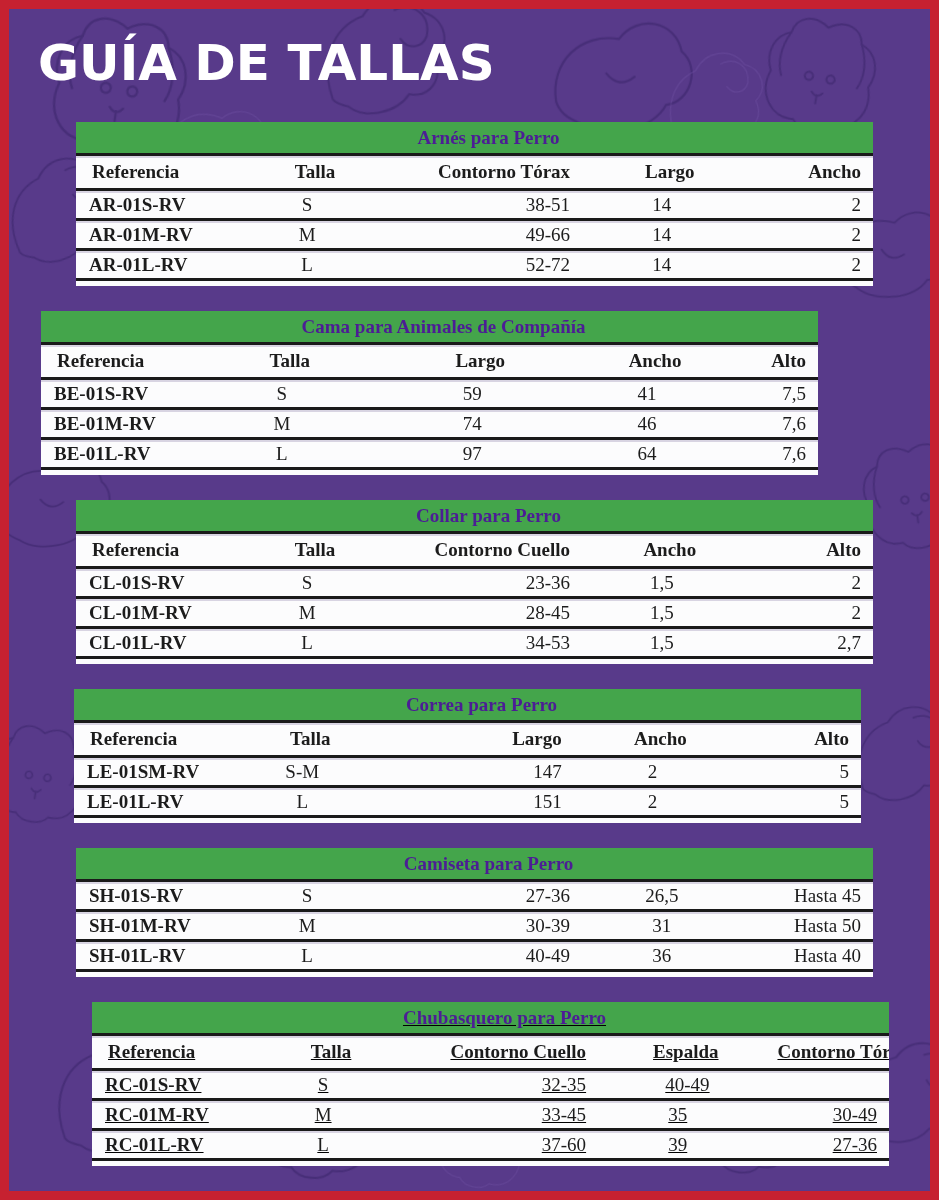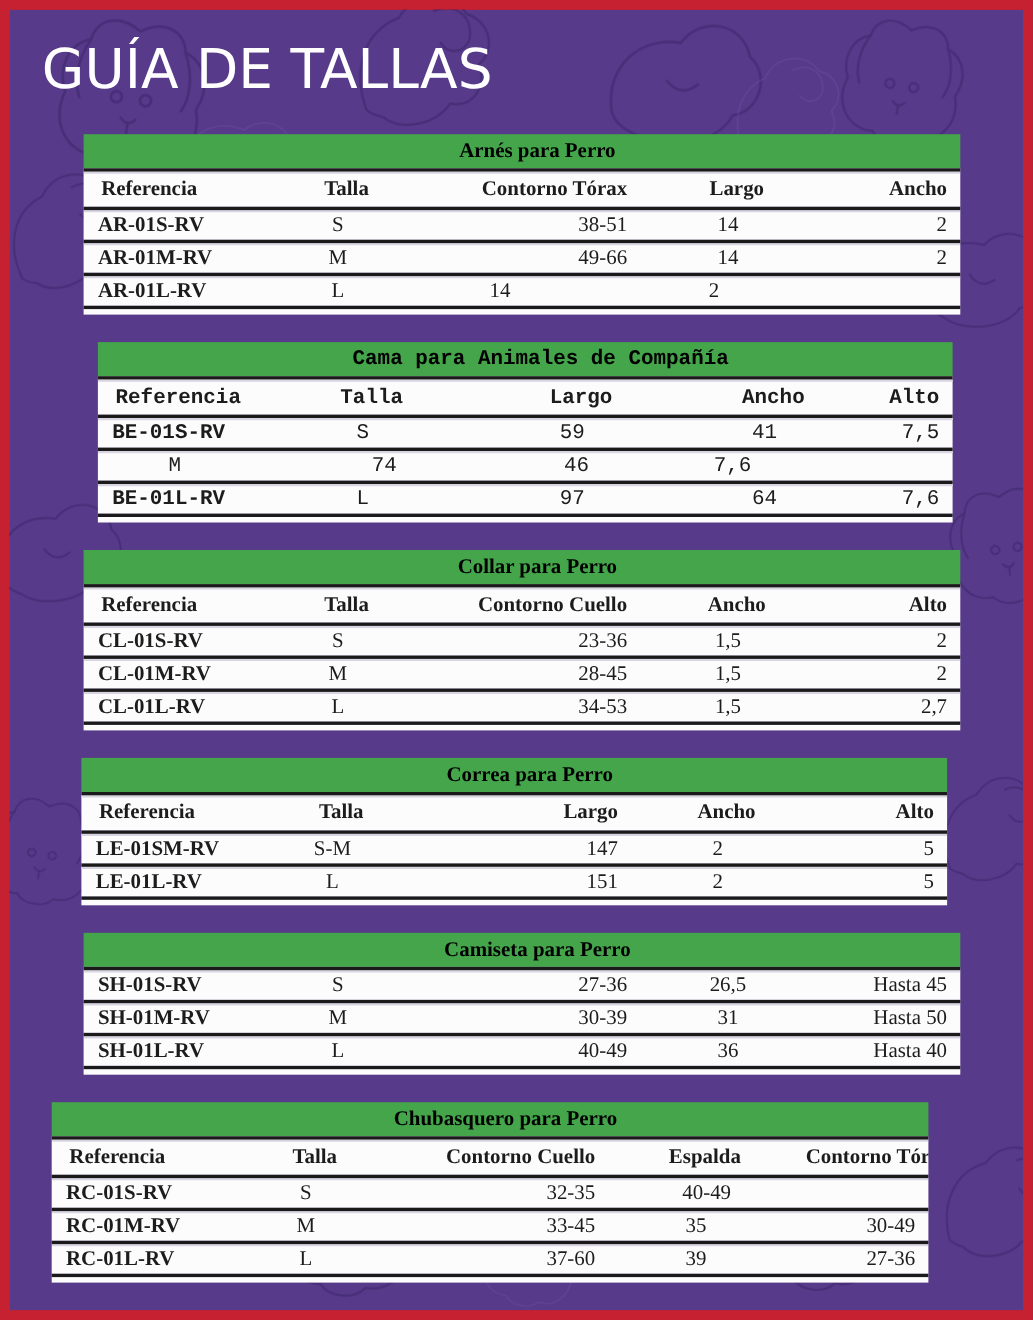--- a/index.html
+++ b/index.html
@@ -5,55 +5,55 @@
   html,body { margin:0; padding:0; background:#2e2e2e; }
   .page {
     position:relative; width:939px; height:1200px; box-sizing:border-box;
     background:#583a8a; border:9px solid #c62130; overflow:hidden;
     font-family:"Liberation Serif", serif;
   }
   .bg-pattern { position:absolute; top:0; left:0; width:100%; height:100%; z-index:0; }
   .content { position:relative; z-index:1; }
   .title {
     margin:26px 0 0 29px; font-family:"DejaVu Sans", sans-serif;
-    font-weight:normal; font-size:50px; line-height:56px; color:#ffffff;
+    font-weight:bold; font-size:50px; line-height:56px; color:#ffffff;
     letter-spacing:0px;
   }
   .tables { margin-top:31px; }
   .tbl { width:797px; margin:0 0 25px 67px; }
   .tbl-title {
     height:31px; line-height:31px; text-align:center;
-    background:#44a54b; color:#000000; font-weight:bold; font-size:19px;padding-left:28px;
+    background:#44a54b; color:#4c1d95; font-weight:bold; font-size:19px;padding-left:28px;
   }
   .row {
     display:flex; height:30px; box-sizing:border-box;
     border-top:3px solid #1a1a1a; box-shadow:inset 0 2px 0 #d8d4e2;
     background:#fcfcfd;
   }
   .row.head { height:35px; }
   .cell {
     box-sizing:border-box; font-size:19px; line-height:27px; color:#1c1c1c;
     white-space:nowrap; overflow:hidden;
   }
   .head .cell { line-height:32px; font-weight:600;padding-left:16px; }
   .c0 { width:21%; padding-left:13px; }
   .row:not(.head) .c0 { font-weight:bold; }
   .c1 { width:16%; text-align:center; }
   .c2 { width:26%; text-align:right; padding-right:8px; }
   .c3 { width:21%; text-align:center; }
   .c4 { width:16%; text-align:right; padding-right:12px; }
   
-  .t-cama { width:777px; margin-left:80px;font-family:Liberation Mono, monospace; }
+  .t-cama { width:777px; margin-left:32px; }
   .t-cama .c0 { width:22%; }
   .t-cama .c1 { width:18%; }
   .t-cama .c2 { width:31%; text-align:center; padding-right:0; }
   .t-cama .c3 { width:14%; }
   .t-cama .c4 { width:15%; }
   .t-correa { width:787px; margin-left:65px; }
-  .t-chubasquero { margin-left:38px; }
+  .t-chubasquero { margin-left:83px;text-decoration:underline; }
   .edge { height:8px; box-sizing:border-box; border-top:3px solid #1a1a1a; background:#fcfcfd; }
 </style>
 </head>
 <body>
 
 <div class="page">
 
   <svg class="bg-pattern" viewBox="0 0 939 1200" xmlns="http://www.w3.org/2000/svg" aria-hidden="true">
     <defs>
       <g id="dogA" fill="none" stroke-linecap="round">
@@ -118,20 +118,21 @@
         <div class="row">
           <div class="cell c0">AR-01M-RV</div>
           <div class="cell c1">M</div>
           <div class="cell c2">49-66</div>
           <div class="cell c3">14</div>
           <div class="cell c4">2</div>
         </div>
         <div class="row">
           <div class="cell c0">AR-01L-RV</div>
           <div class="cell c1">L</div>
+          <div class="cell c2">52-72</div>
           <div class="cell c3">14</div>
           <div class="cell c4">2</div>
         </div>
         <div class="edge"></div>
       </section>
 
       <section class="tbl t-cama">
         <div class="tbl-title">Cama para Animales de Compañía</div>
         <div class="row head">
           <div class="cell c0">Referencia</div>
@@ -141,20 +142,21 @@
           <div class="cell c4">Alto</div>
         </div>
         <div class="row">
           <div class="cell c0">BE-01S-RV</div>
           <div class="cell c1">S</div>
           <div class="cell c2">59</div>
           <div class="cell c3">41</div>
           <div class="cell c4">7,5</div>
         </div>
         <div class="row">
+          <div class="cell c0">BE-01M-RV</div>
           <div class="cell c1">M</div>
           <div class="cell c2">74</div>
           <div class="cell c3">46</div>
           <div class="cell c4">7,6</div>
         </div>
         <div class="row">
           <div class="cell c0">BE-01L-RV</div>
           <div class="cell c1">L</div>
           <div class="cell c2">97</div>
           <div class="cell c3">64</div>

